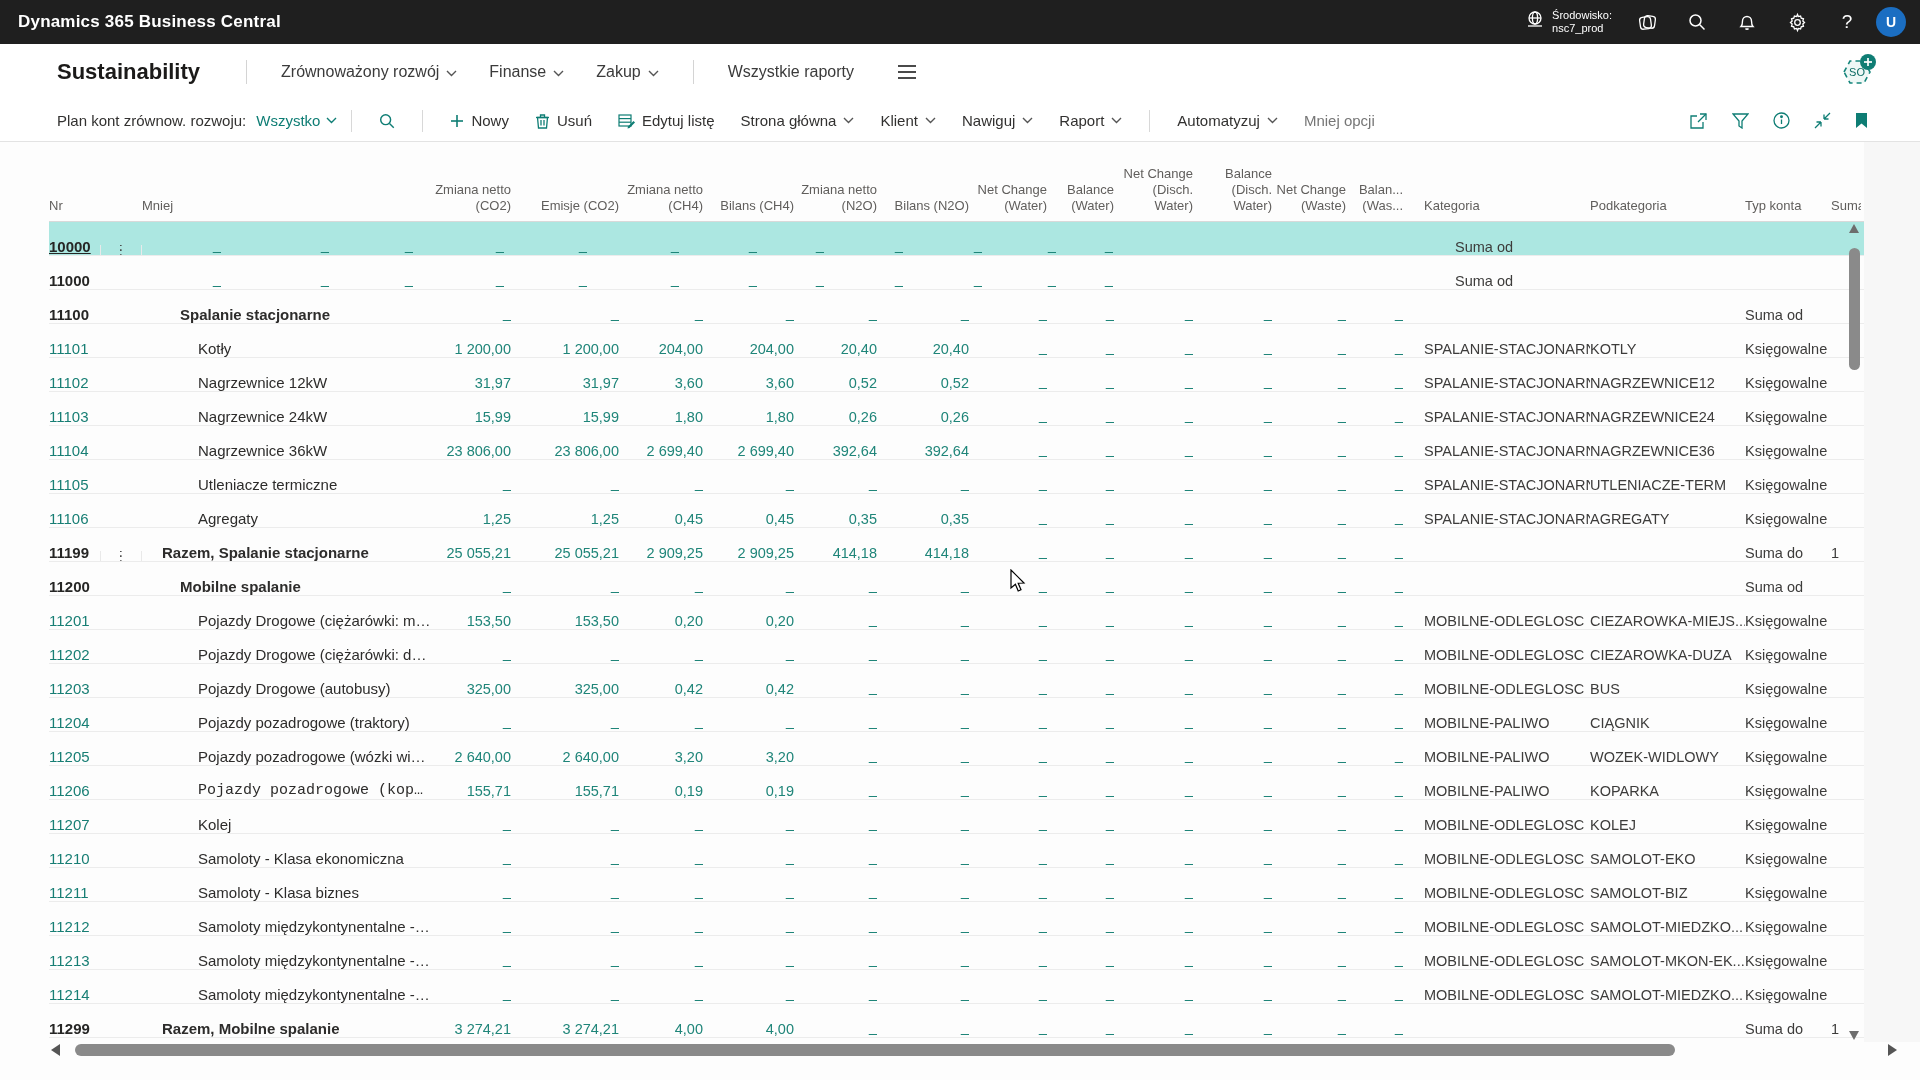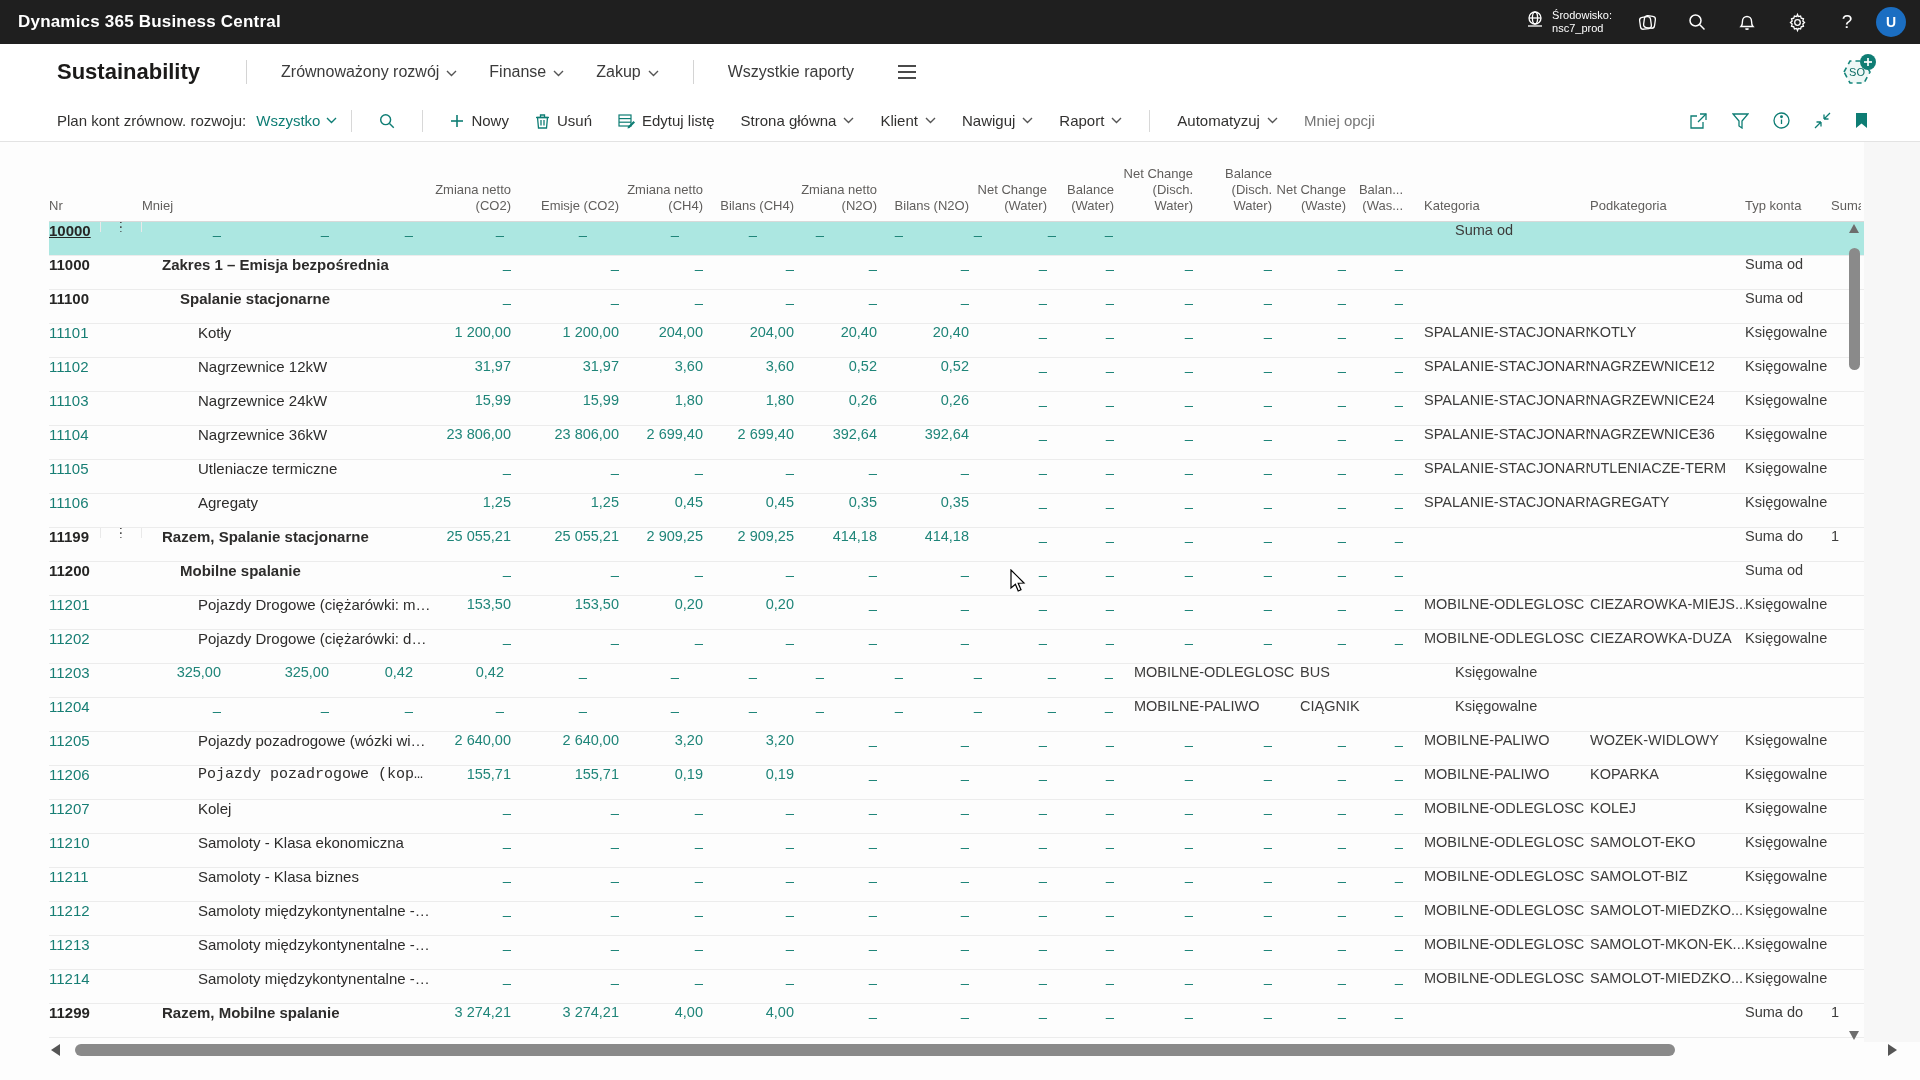--- a/index.html
+++ b/index.html
@@ -36,21 +36,21 @@
   .ab-filter { display:flex; align-items:center; gap:6px; color:#0e7d74; font-size:15px; font-weight:400; margin-left:10px; cursor:pointer; white-space:nowrap; }
   .ab-sep { width:1px; height:22px; background:#d8d8d8; margin:0 14px; }
   .ab-item { display:flex; align-items:center; gap:7px; font-size:15px; color:#323130; margin:0 13px; cursor:pointer; white-space:nowrap; }
   .ab-item.muted { color:#767676; }
   .ab-icon-btn { margin:0 12px; cursor:pointer; display:flex; align-items:center; }
   .ab-spacer { flex:1; }
   .chev { display:inline-block; }
 
   
   .grid { position:absolute; left:49px; top:142px; width:1820px; }
-  .g-row { display:flex; align-items:flex-start; }
+  .g-row { display:flex; align-items:flex-end; }
   .g-head { height:80px; align-items:flex-end; border-bottom:1px solid #d9d9d9; background:#fdfdfd; }
   .g-head .cell { font-size:13px; color:#605e5c; line-height:16px; padding-bottom:7px; white-space:normal; cursor:pointer; }
   .body-row { height:34px; border-bottom:1px solid #ececec; background:#fdfdfd; cursor:pointer; }
   .body-row.selected { background:#ace7e1; }
   .cell { flex:0 0 auto; overflow:hidden; white-space:nowrap; display:flex; align-items:center; font-size:15px; }
   .g-head .cell { display:block; align-self:flex-end; }
   .al-r { justify-content:flex-end; text-align:right; }
   .c-kebab { justify-content:center; }
   .body-row .c-kebab { border-left:1px solid #e9e9e9; border-right:1px solid #e9e9e9; }
   .kebab-dots { color:#4a4a4a; font-size:15px; letter-spacing:0; line-height:10px; }
@@ -358,23 +358,20 @@
           </div>
           <div class="cell" style="width: 30px;">
             <span class="txtcell"></span>
           </div>
         </div>
         <div class="g-row body-row bold">
           <div class="cell" style="width: 51px;">
             <span class="nr-bold">11000</span>
           </div>
           <div class="cell c-kebab" style="width: 42px;"></div>
-          <div class="cell" style="width: 290px;">
-            <span class="name-txt" style="padding-left: 20px;">Zakres 1 – Emisja bezpośrednia</span>
-          </div>
           <div class="cell al-r" style="width: 79px;">
             <span class="dash">–</span>
           </div>
           <div class="cell al-r" style="width: 108px;">
             <span class="dash">–</span>
           </div>
           <div class="cell al-r" style="width: 84px;">
             <span class="dash">–</span>
           </div>
           <div class="cell al-r" style="width: 91px;">
@@ -1044,20 +1041,23 @@
           </div>
           <div class="cell" style="width: 30px;">
             <span class="txtcell"></span>
           </div>
         </div>
         <div class="g-row body-row">
           <div class="cell" style="width: 51px;">
             <span class="nr-link">11203</span>
           </div>
           <div class="cell c-kebab" style="width: 42px;"></div>
+          <div class="cell" style="width: 290px;">
+            <span class="name-txt" style="padding-left: 56px;">Pojazdy Drogowe (autobusy)</span>
+          </div>
           <div class="cell al-r" style="width: 79px;">
             <span class="num">325,00</span>
           </div>
           <div class="cell al-r" style="width: 108px;">
             <span class="num">325,00</span>
           </div>
           <div class="cell al-r" style="width: 84px;">
             <span class="num">0,42</span>
           </div>
           <div class="cell al-r" style="width: 91px;">
@@ -1098,20 +1098,23 @@
           </div>
           <div class="cell" style="width: 30px;">
             <span class="txtcell"></span>
           </div>
         </div>
         <div class="g-row body-row">
           <div class="cell" style="width: 51px;">
             <span class="nr-link">11204</span>
           </div>
           <div class="cell c-kebab" style="width: 42px;"></div>
+          <div class="cell" style="width: 290px;">
+            <span class="name-txt" style="padding-left: 56px;">Pojazdy pozadrogowe (traktory)</span>
+          </div>
           <div class="cell al-r" style="width: 79px;">
             <span class="dash">–</span>
           </div>
           <div class="cell al-r" style="width: 108px;">
             <span class="dash">–</span>
           </div>
           <div class="cell al-r" style="width: 84px;">
             <span class="dash">–</span>
           </div>
           <div class="cell al-r" style="width: 91px;">

